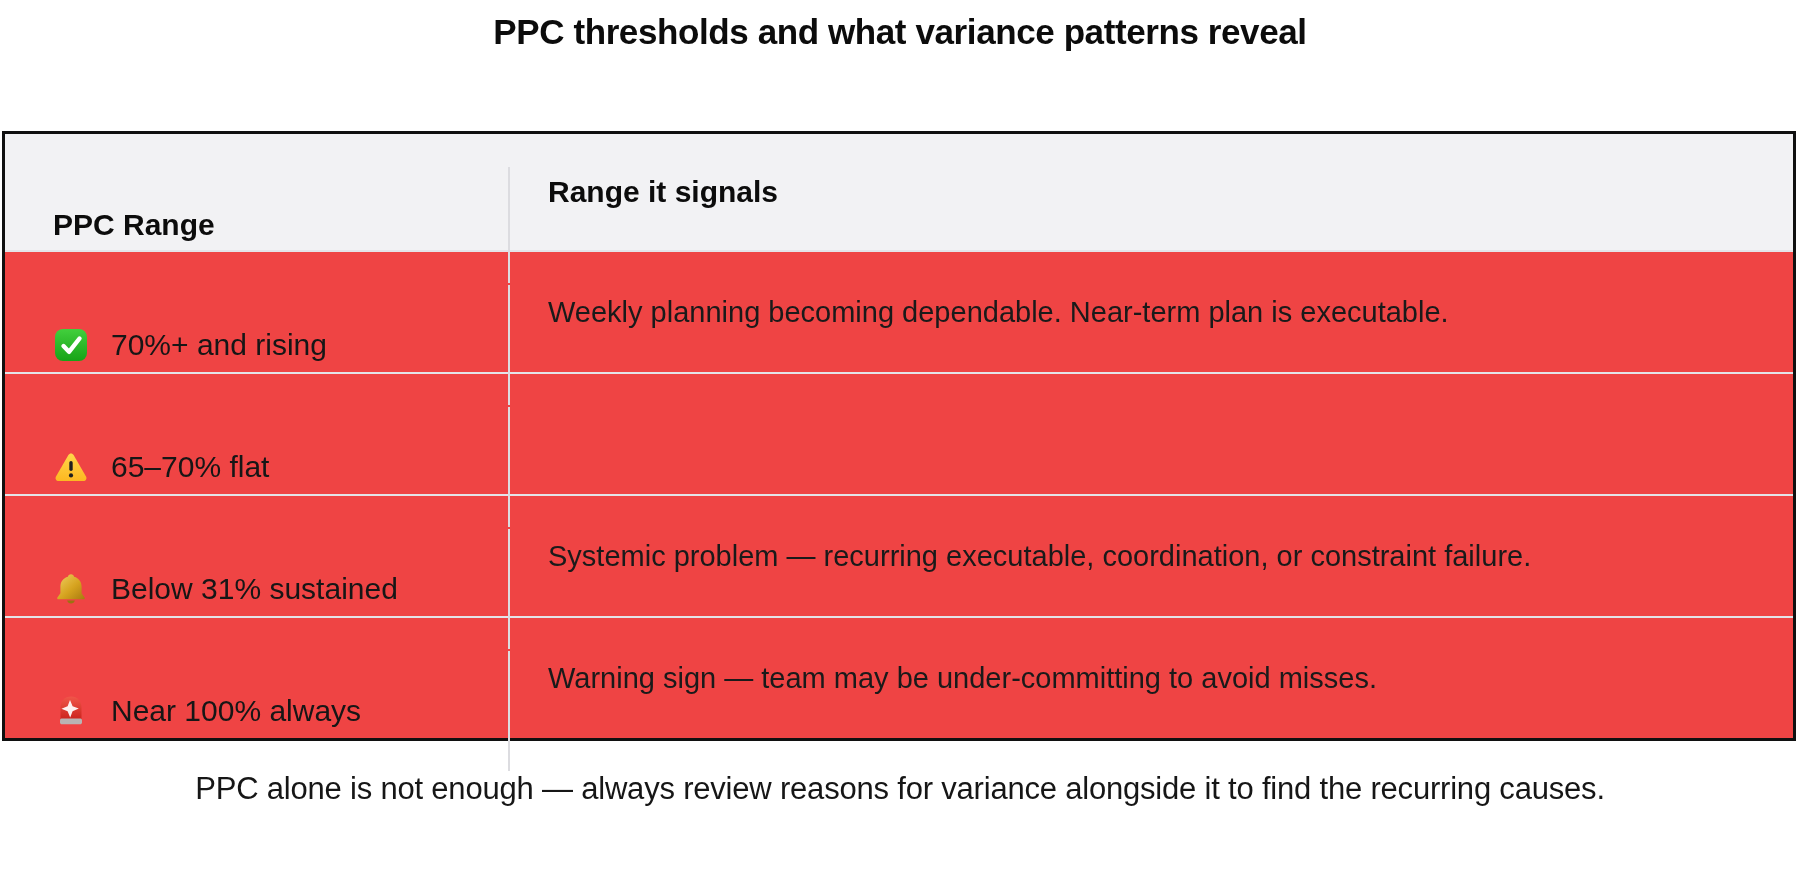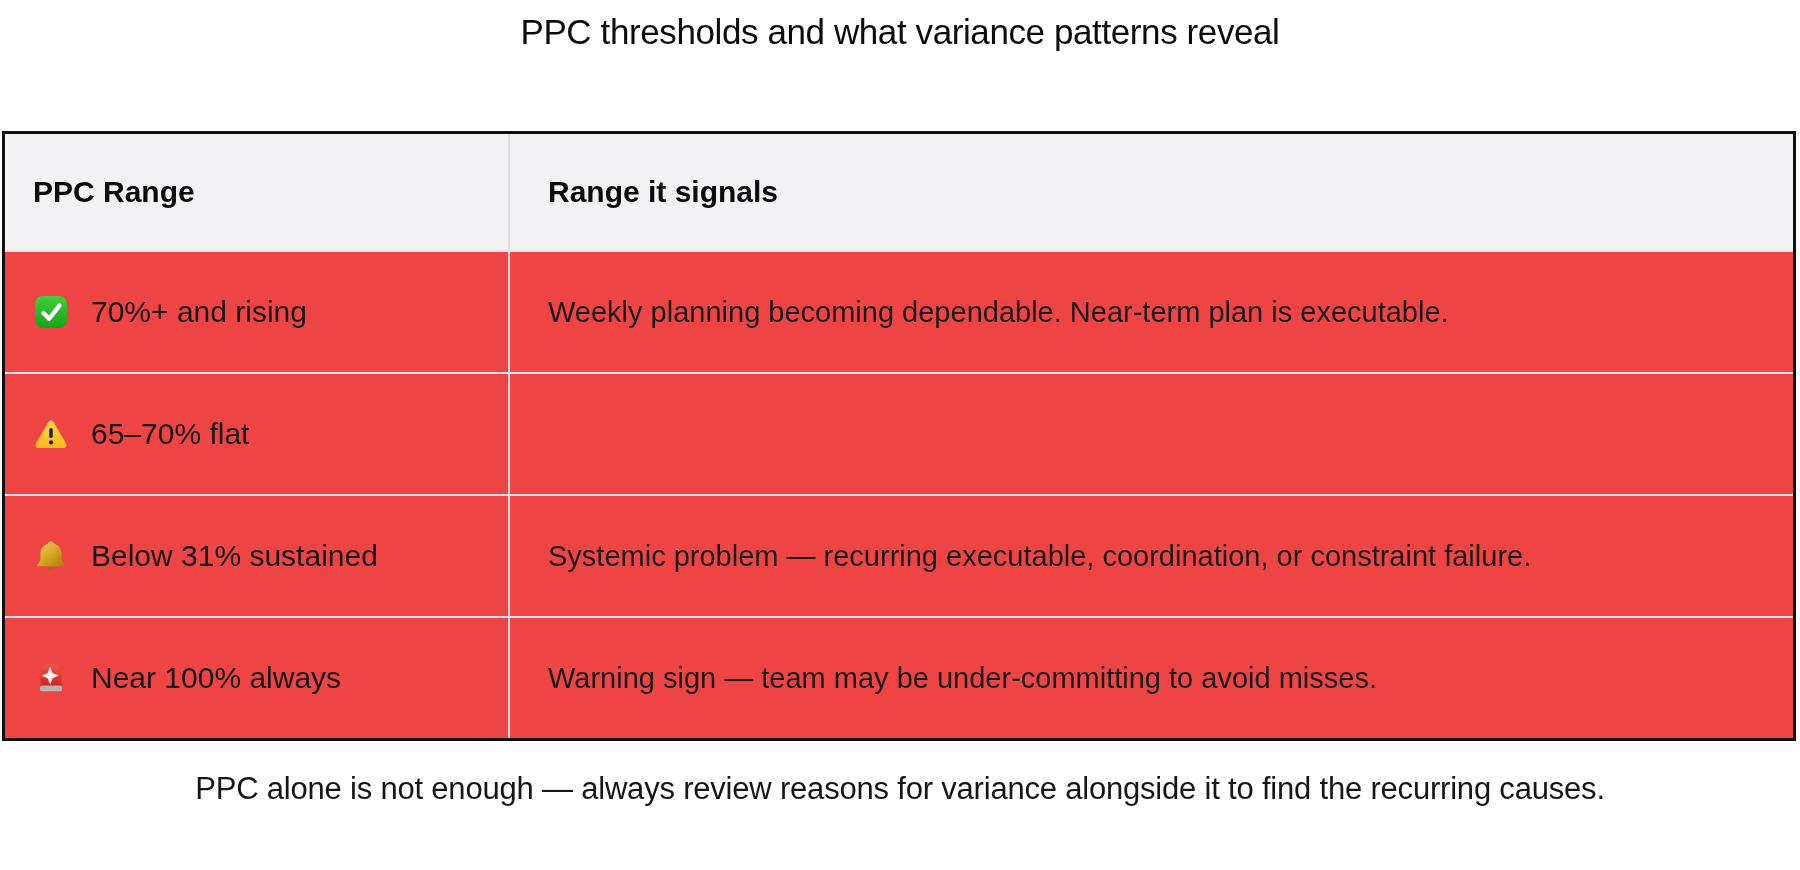--- a/index.html
+++ b/index.html
@@ -1,37 +1,37 @@
 <!DOCTYPE html>
 <html><head>
 <meta charset="utf-8">
 <style>
   * { margin:0; padding:0; box-sizing:border-box; }
   html,body { width:1800px; height:870px; background:#ffffff; overflow:hidden; }
   body { font-family:"Liberation Sans", sans-serif; color:#111111; position:relative; }
 
   .title {
     position:absolute; top:12px; left:0; width:1800px;
-    text-align:center; font-size:35px; font-weight:400;
+    text-align:center; font-size:35px; font-weight:700;
     letter-spacing:-0.4px; color:#0c0c0c;
   }
 
   .ppc-table {
     position:absolute; left:2px; top:131px; width:1794px;
     border:3px solid #101010; background:#ffffff;
   }
   .t-row { display:flex; height:122px; border-top:2px solid #e4e4e8; background:#ef4444; }
   .t-row.header { height:116px; border-top:none; background:#f2f2f4; }
 
   .cell { display:flex; align-items:center; height:100%; }
   .col1 {
     flex:0 0 505px; width:505px;
-    padding-left:28px; gap:22px;
+    padding-left:48px; gap:22px;
     border-right:2px solid #dcdce0;
-    font-size:30px; color:#161616;
+    font-size:30px; color:#161616;margin-top:33px;
   }
   .col2 { flex:1; padding-left:38px; padding-right:20px; font-size:29px; color:#1a1a1a; }
   .t-row.header .col1, .t-row.header .col2 { font-weight:700; font-size:30px; color:#0c0c0c; }
 
   .icon { width:36px; height:36px; flex:0 0 36px; display:inline-flex; }
   .icon svg { width:100%; height:100%; }
 
   .footer {
     position:absolute; top:771px; left:0; width:1800px;
     text-align:center; font-size:31px; font-weight:400; color:#161616;

